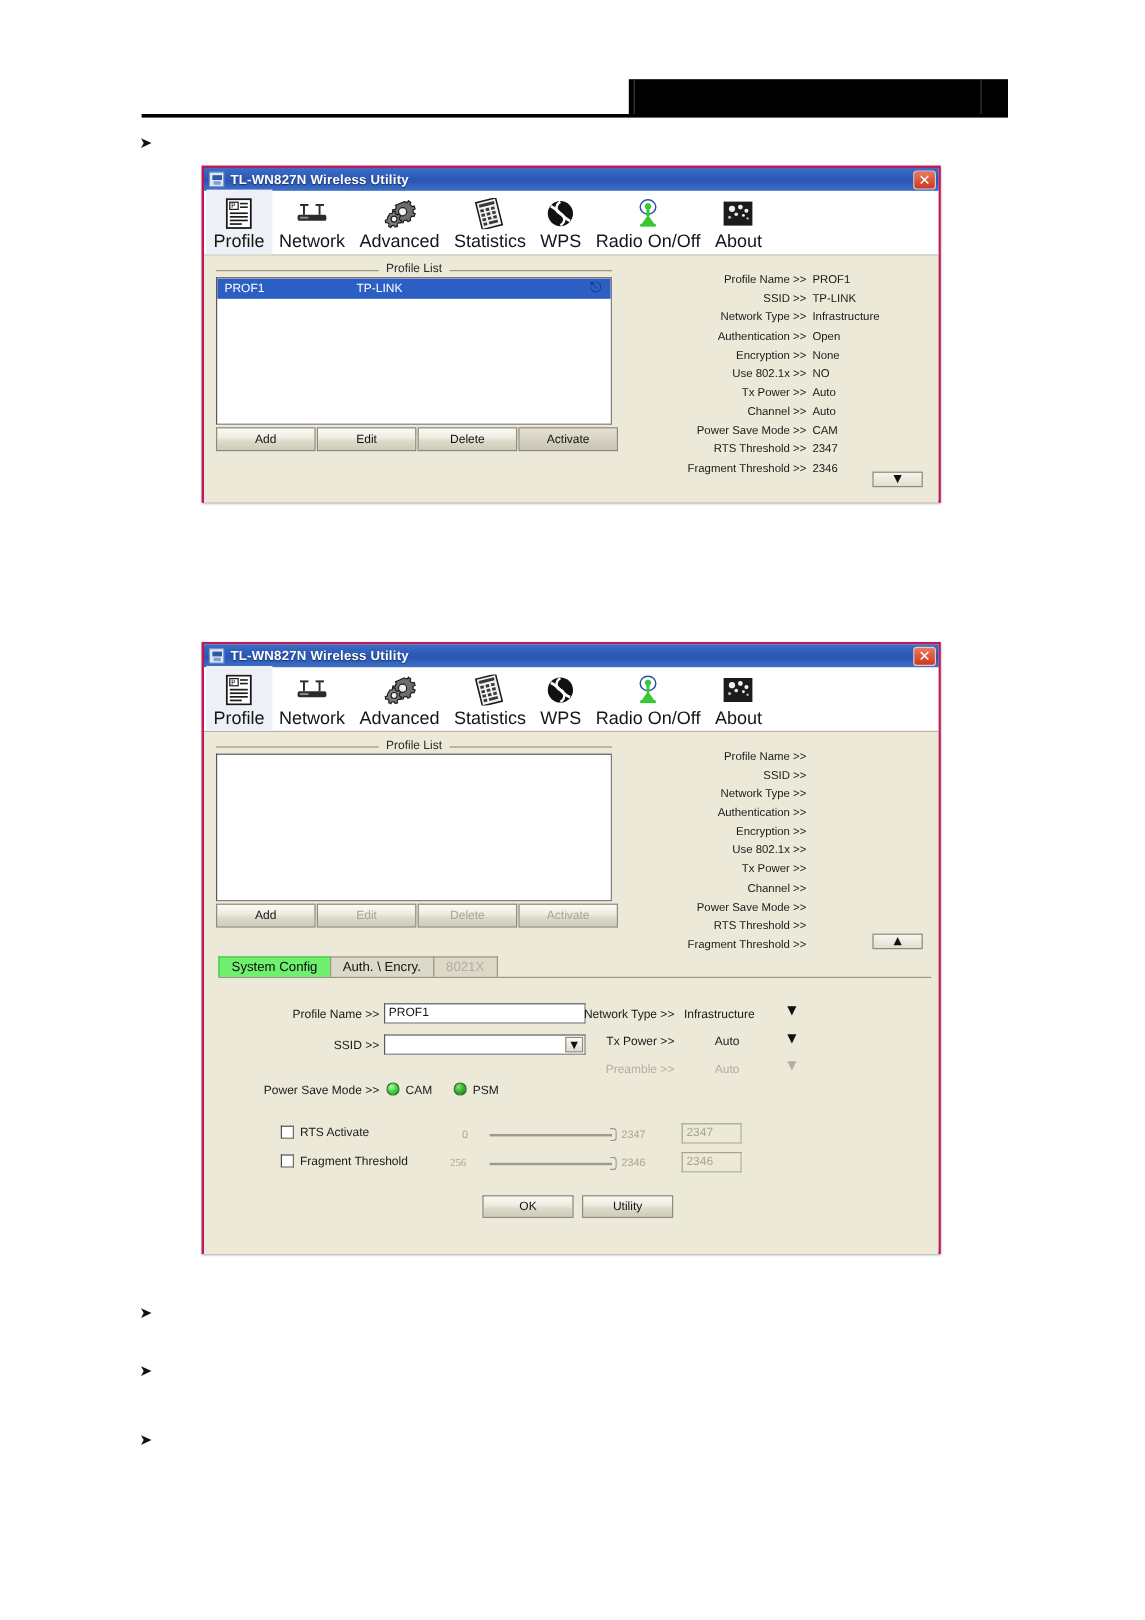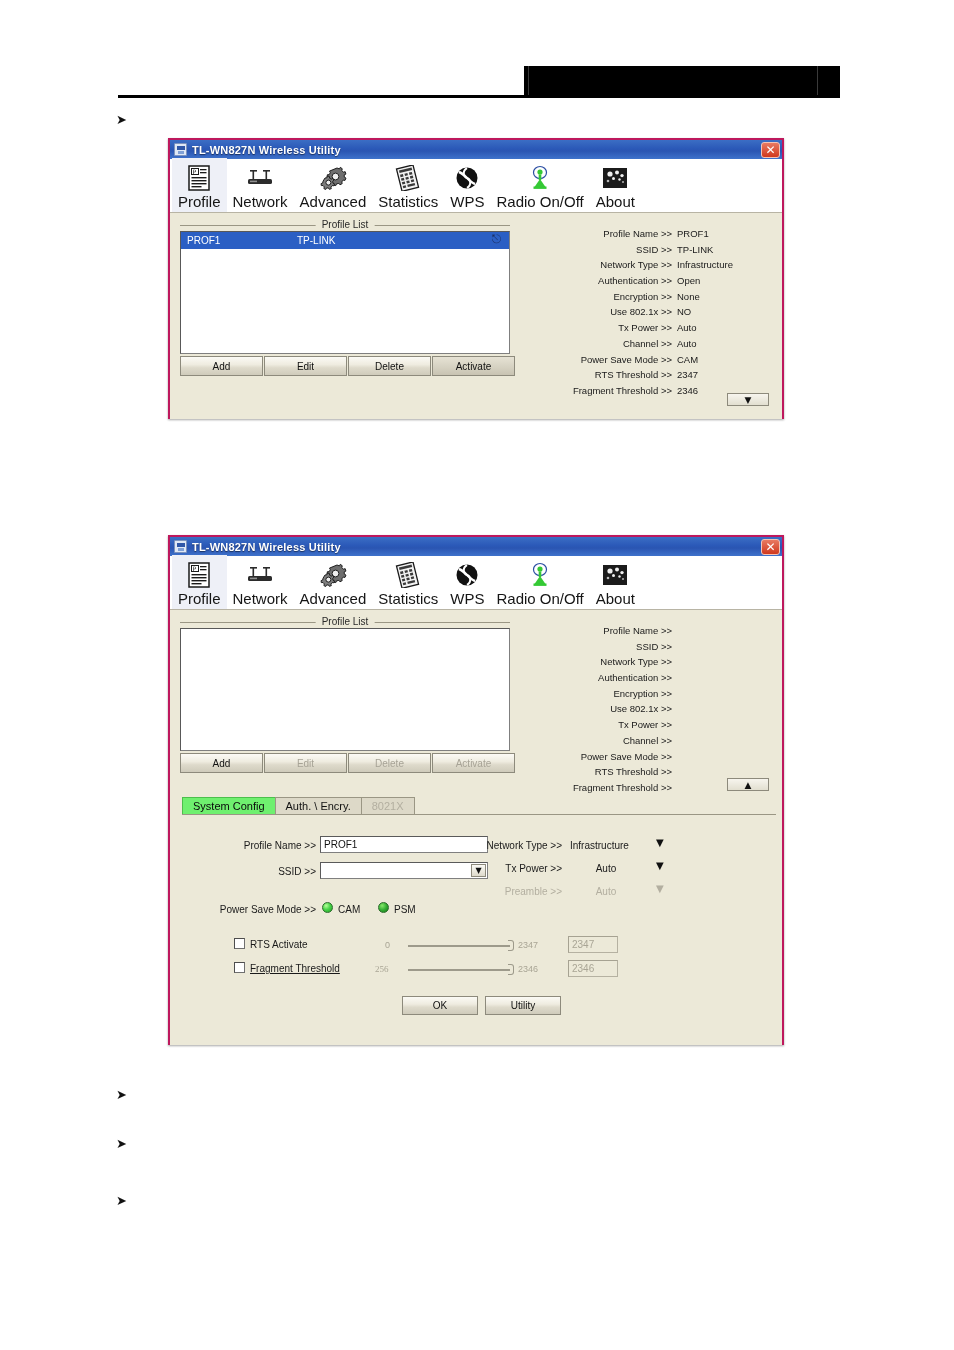--- a/index.html
+++ b/index.html
@@ -716,21 +716,21 @@
 
     <div class="checkbox" style="left:64px; top:328px;"></div>
     <div class="cklabel" style="left:80px; top:329px;">RTS Activate</div>
     <div class="sliderminmax" style="left:215px; top:330px;">0</div>
     <div class="slidertrack" style="left:238px; top:335px; width:102px;"></div>
     <div class="sliderthumb" style="left:338px; top:330px;"></div>
     <div class="sliderminmax" style="left:348px; top:330px;">2347</div>
     <div class="numbox" style="left:398px; top:326px; width:50px; height:17px;">2347</div>
 
     <div class="checkbox" style="left:64px; top:352px;"></div>
-    <div class="cklabel" style="left:80px; top:353px;text-decoration:underline;">Fragment Threshold</div>
+    <div class="cklabel" style="left:80px; top:353px;">Fragment Threshold</div>
     <div class="sliderminmax" style="left:205px; top:354px;font-family:Liberation Serif, serif;">256</div>
     <div class="slidertrack" style="left:238px; top:359px; width:102px;"></div>
     <div class="sliderthumb" style="left:338px; top:354px;"></div>
     <div class="sliderminmax" style="left:348px; top:354px;">2346</div>
     <div class="numbox" style="left:398px; top:350px; width:50px; height:17px;">2346</div>
 
     <div class="btn" style="position:absolute; left:232px; top:386px; width:76px; height:19px;">OK</div>
     <div class="btn" style="position:absolute; left:315px; top:386px; width:76px; height:19px;">Utility</div>
   </div>
 </div>

